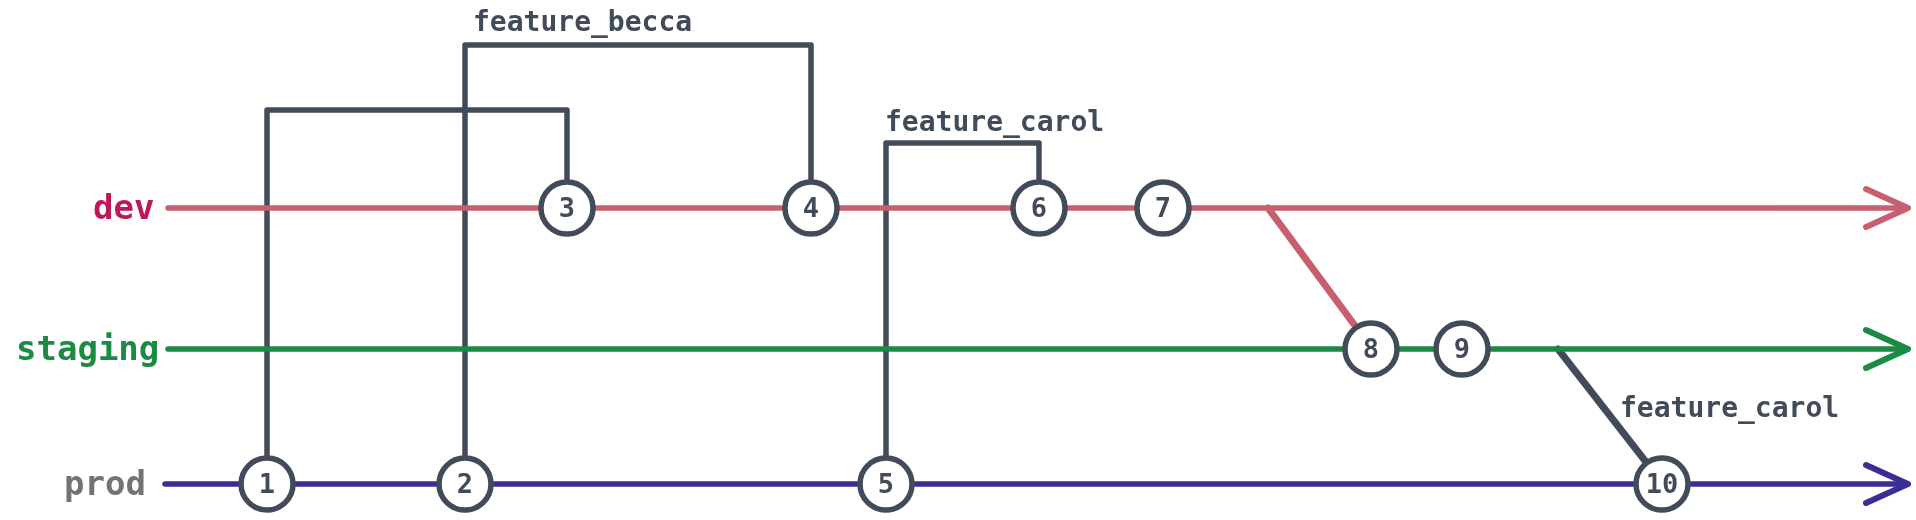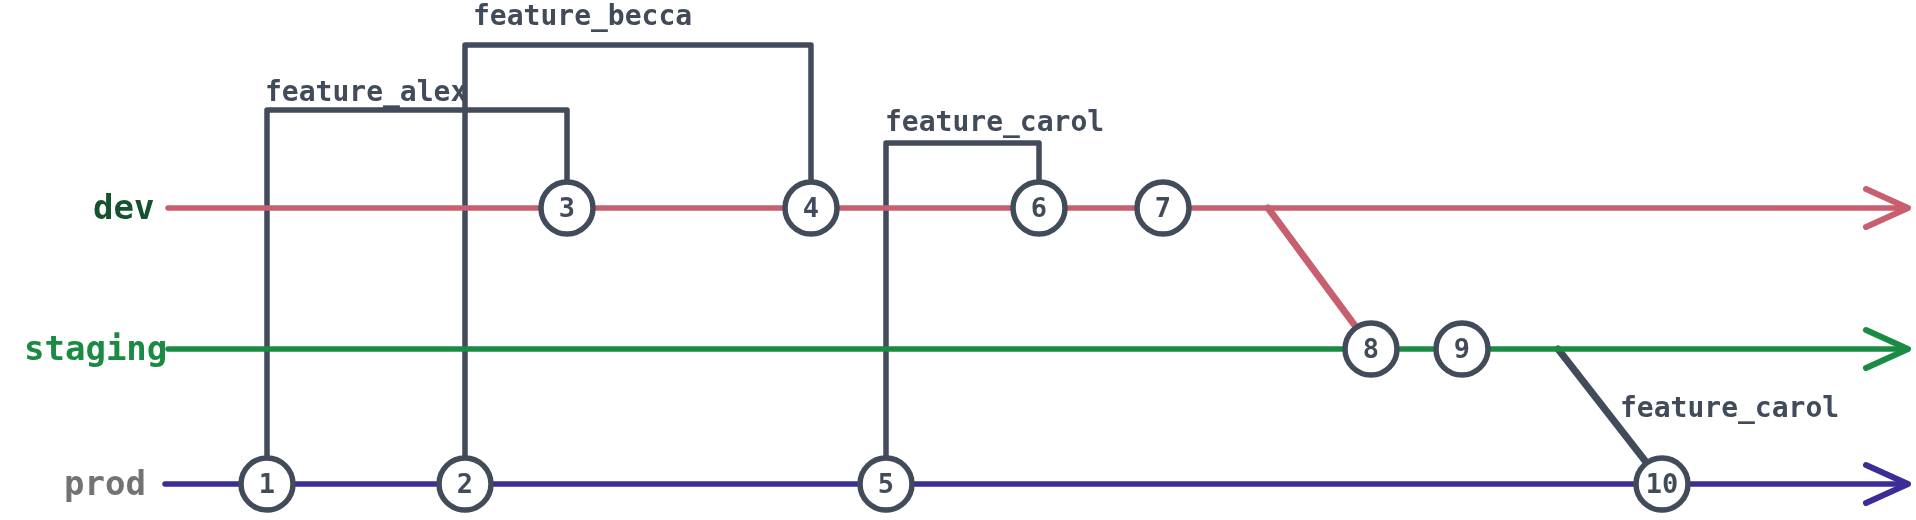--- a/index.html
+++ b/index.html
@@ -82,26 +82,25 @@
       <g>
         <circle cx="1462" cy="349" r="26" fill="#ffffff" stroke="#414b59" stroke-width="5.5"></circle>
         <text x="1462" y="349" dy="0.35em" text-anchor="middle" font-size="27" font-weight="bold" font-family="&quot;DejaVu Sans Mono&quot;, &quot;Liberation Mono&quot;, monospace" fill="#414b59">9</text>
       </g>
       <g>
         <circle cx="1662" cy="484" r="26" fill="#ffffff" stroke="#414b59" stroke-width="5.5"></circle>
         <text x="1662" y="484" dy="0.35em" text-anchor="middle" font-size="27" font-weight="bold" font-family="&quot;DejaVu Sans Mono&quot;, &quot;Liberation Mono&quot;, monospace" fill="#414b59">10</text>
       </g>
     </svg>
 
-  <div class="lbl branch-lbl" style="left: 93px; top: 207px; color: #14532d;">dev</div>
+  <div class="lbl branch-lbl" style="left: 93px; top: 207px; color: #be185d;">dev</div>
 
-  <div class="lbl branch-lbl" style="left: 24px; top: 348px; color: rgb(27, 138, 66); text-align: right;">staging</div>
+  <div class="lbl branch-lbl" style="left: 16px; top: 348px; color: rgb(27, 138, 66); text-align: right;">staging</div>
 
   <div class="lbl branch-lbl" style="left: 64px; top: 483px; color: #737373;">prod</div>
 
-  <div class="lbl feature-lbl" style="left: 265px; top: 92px;">feature_alex</div>
 
-  <div class="lbl feature-lbl" style="left: 473px; top: 16px;">feature_becca</div>
+  <div class="lbl feature-lbl" style="left: 473px; top: 22px;">feature_becca</div>
 
   <div class="lbl feature-lbl" style="left: 885px; top: 122px;">feature_carol</div>
 
   <div class="lbl feature-lbl" style="left: 1620px; top: 408px; color: rgb(65, 75, 89);">feature_carol</div>
 </div>
 
 </body></html>

